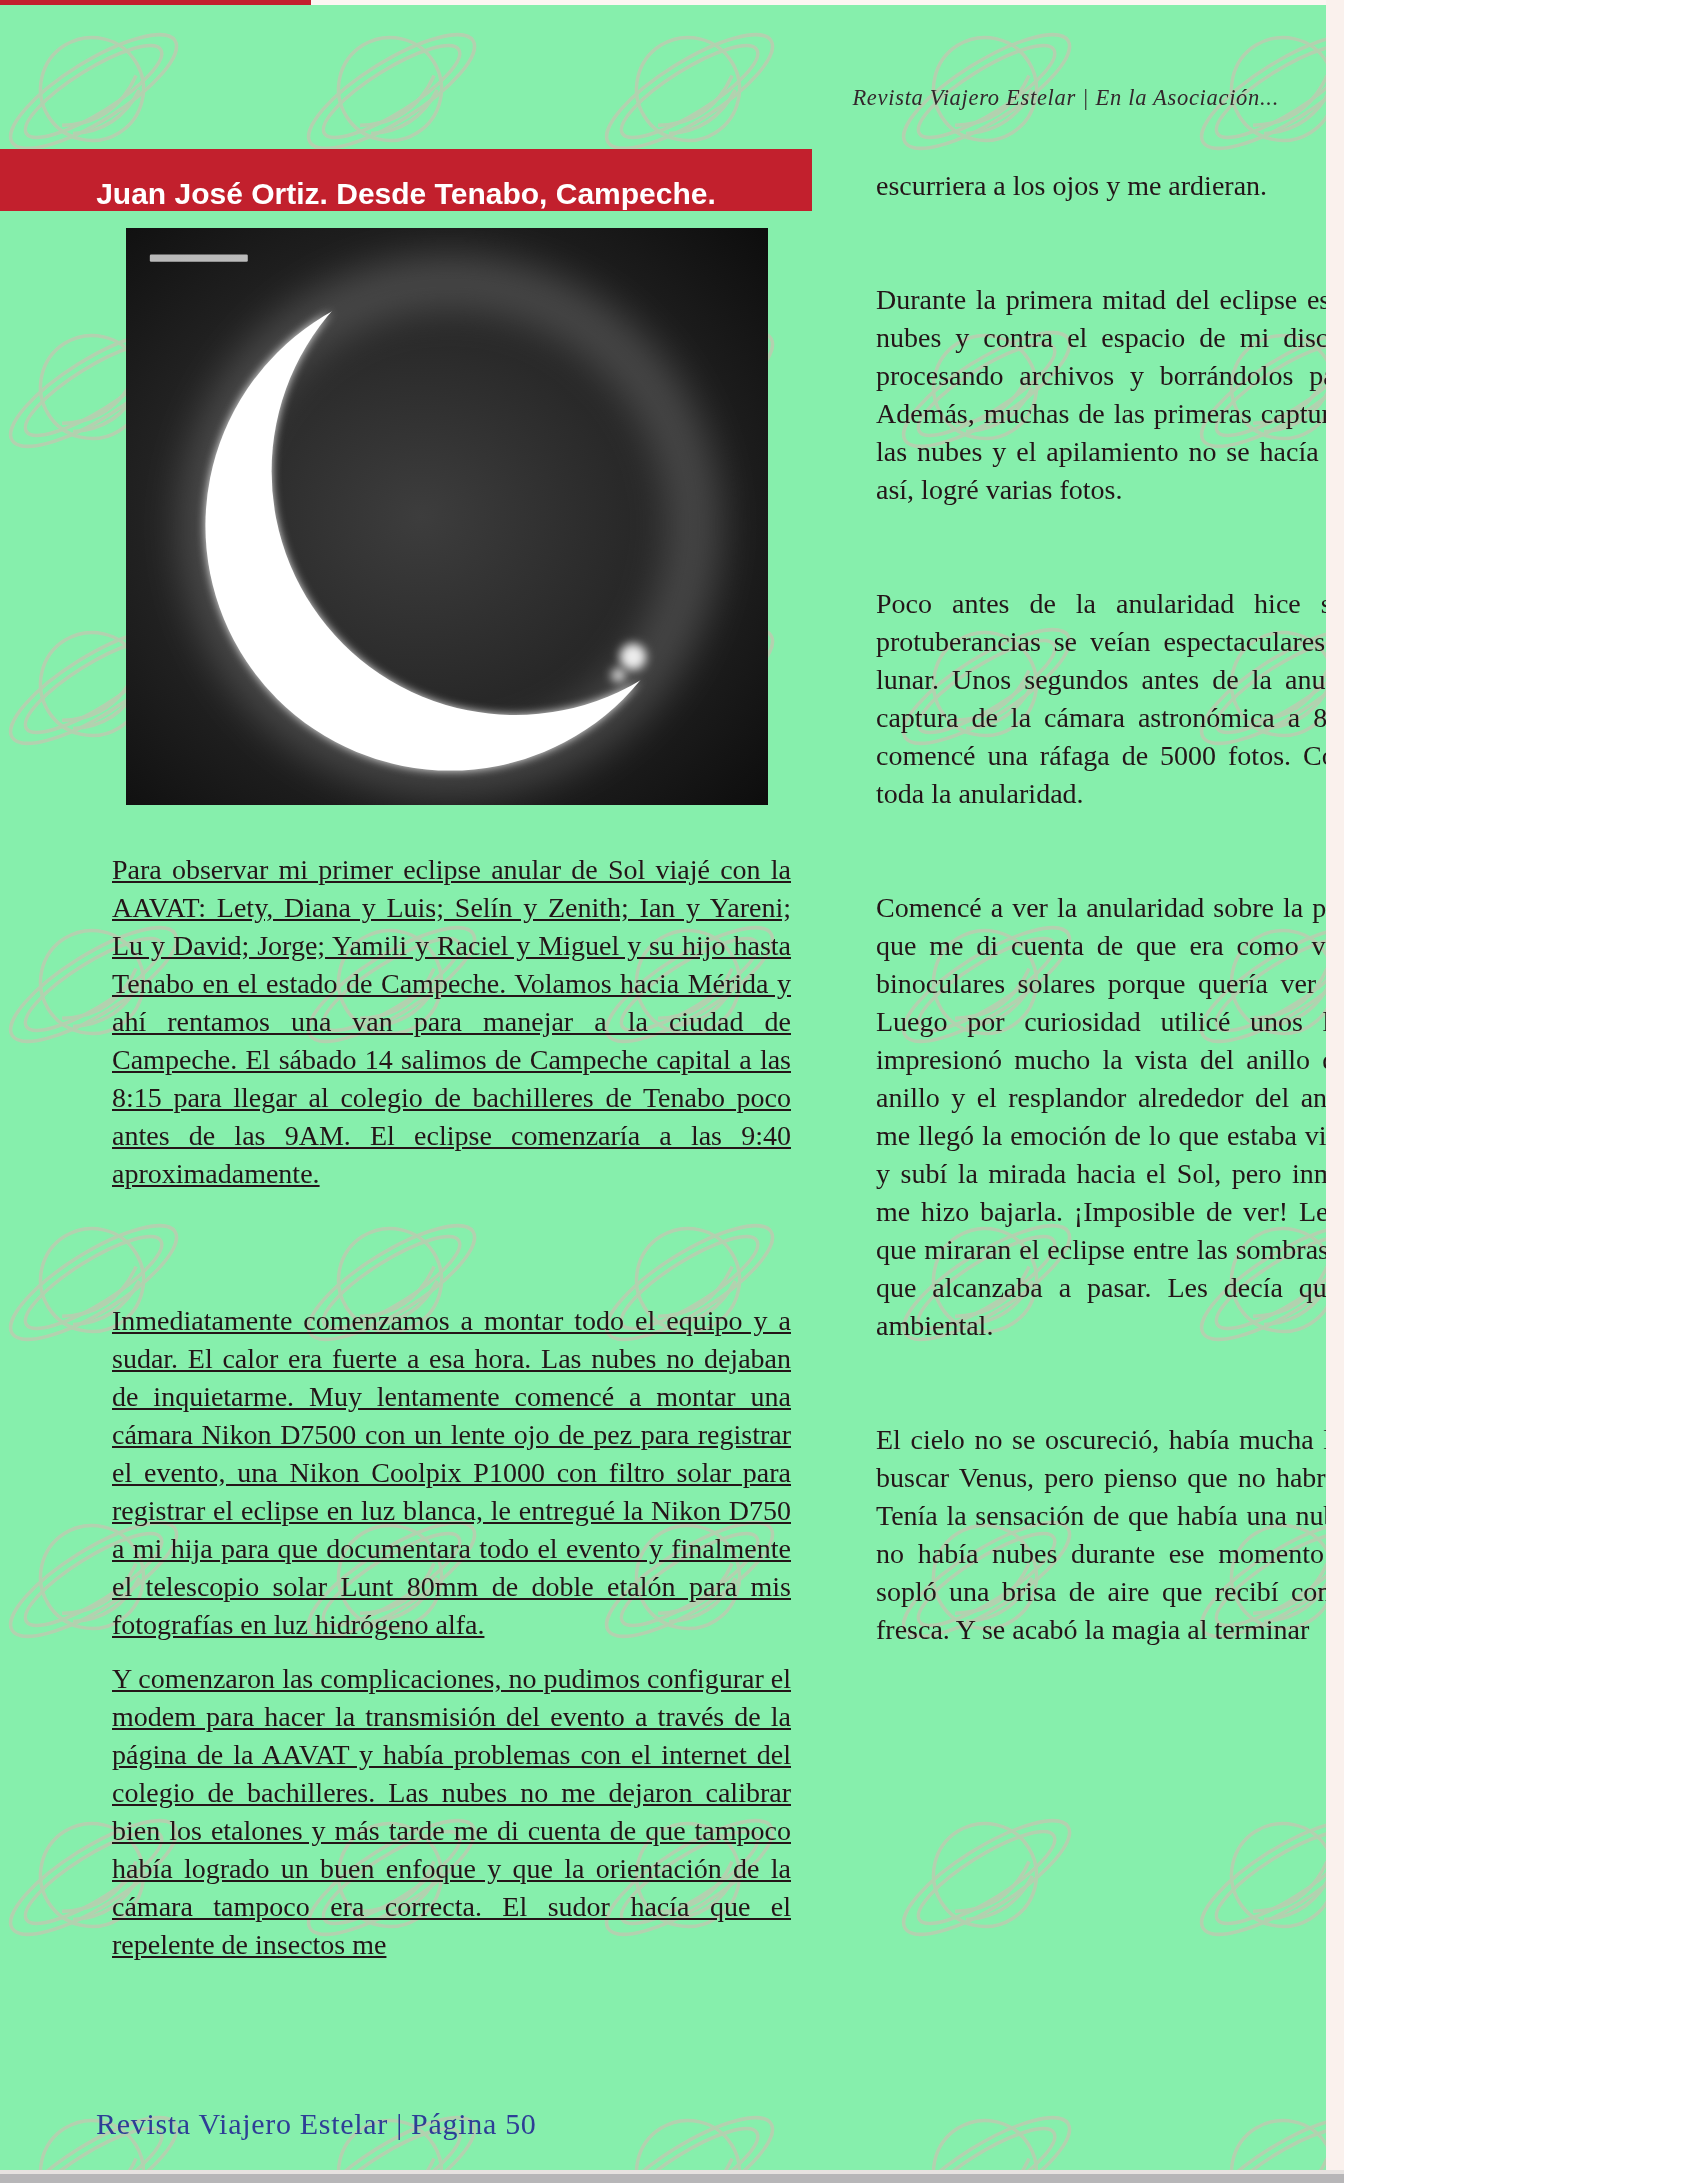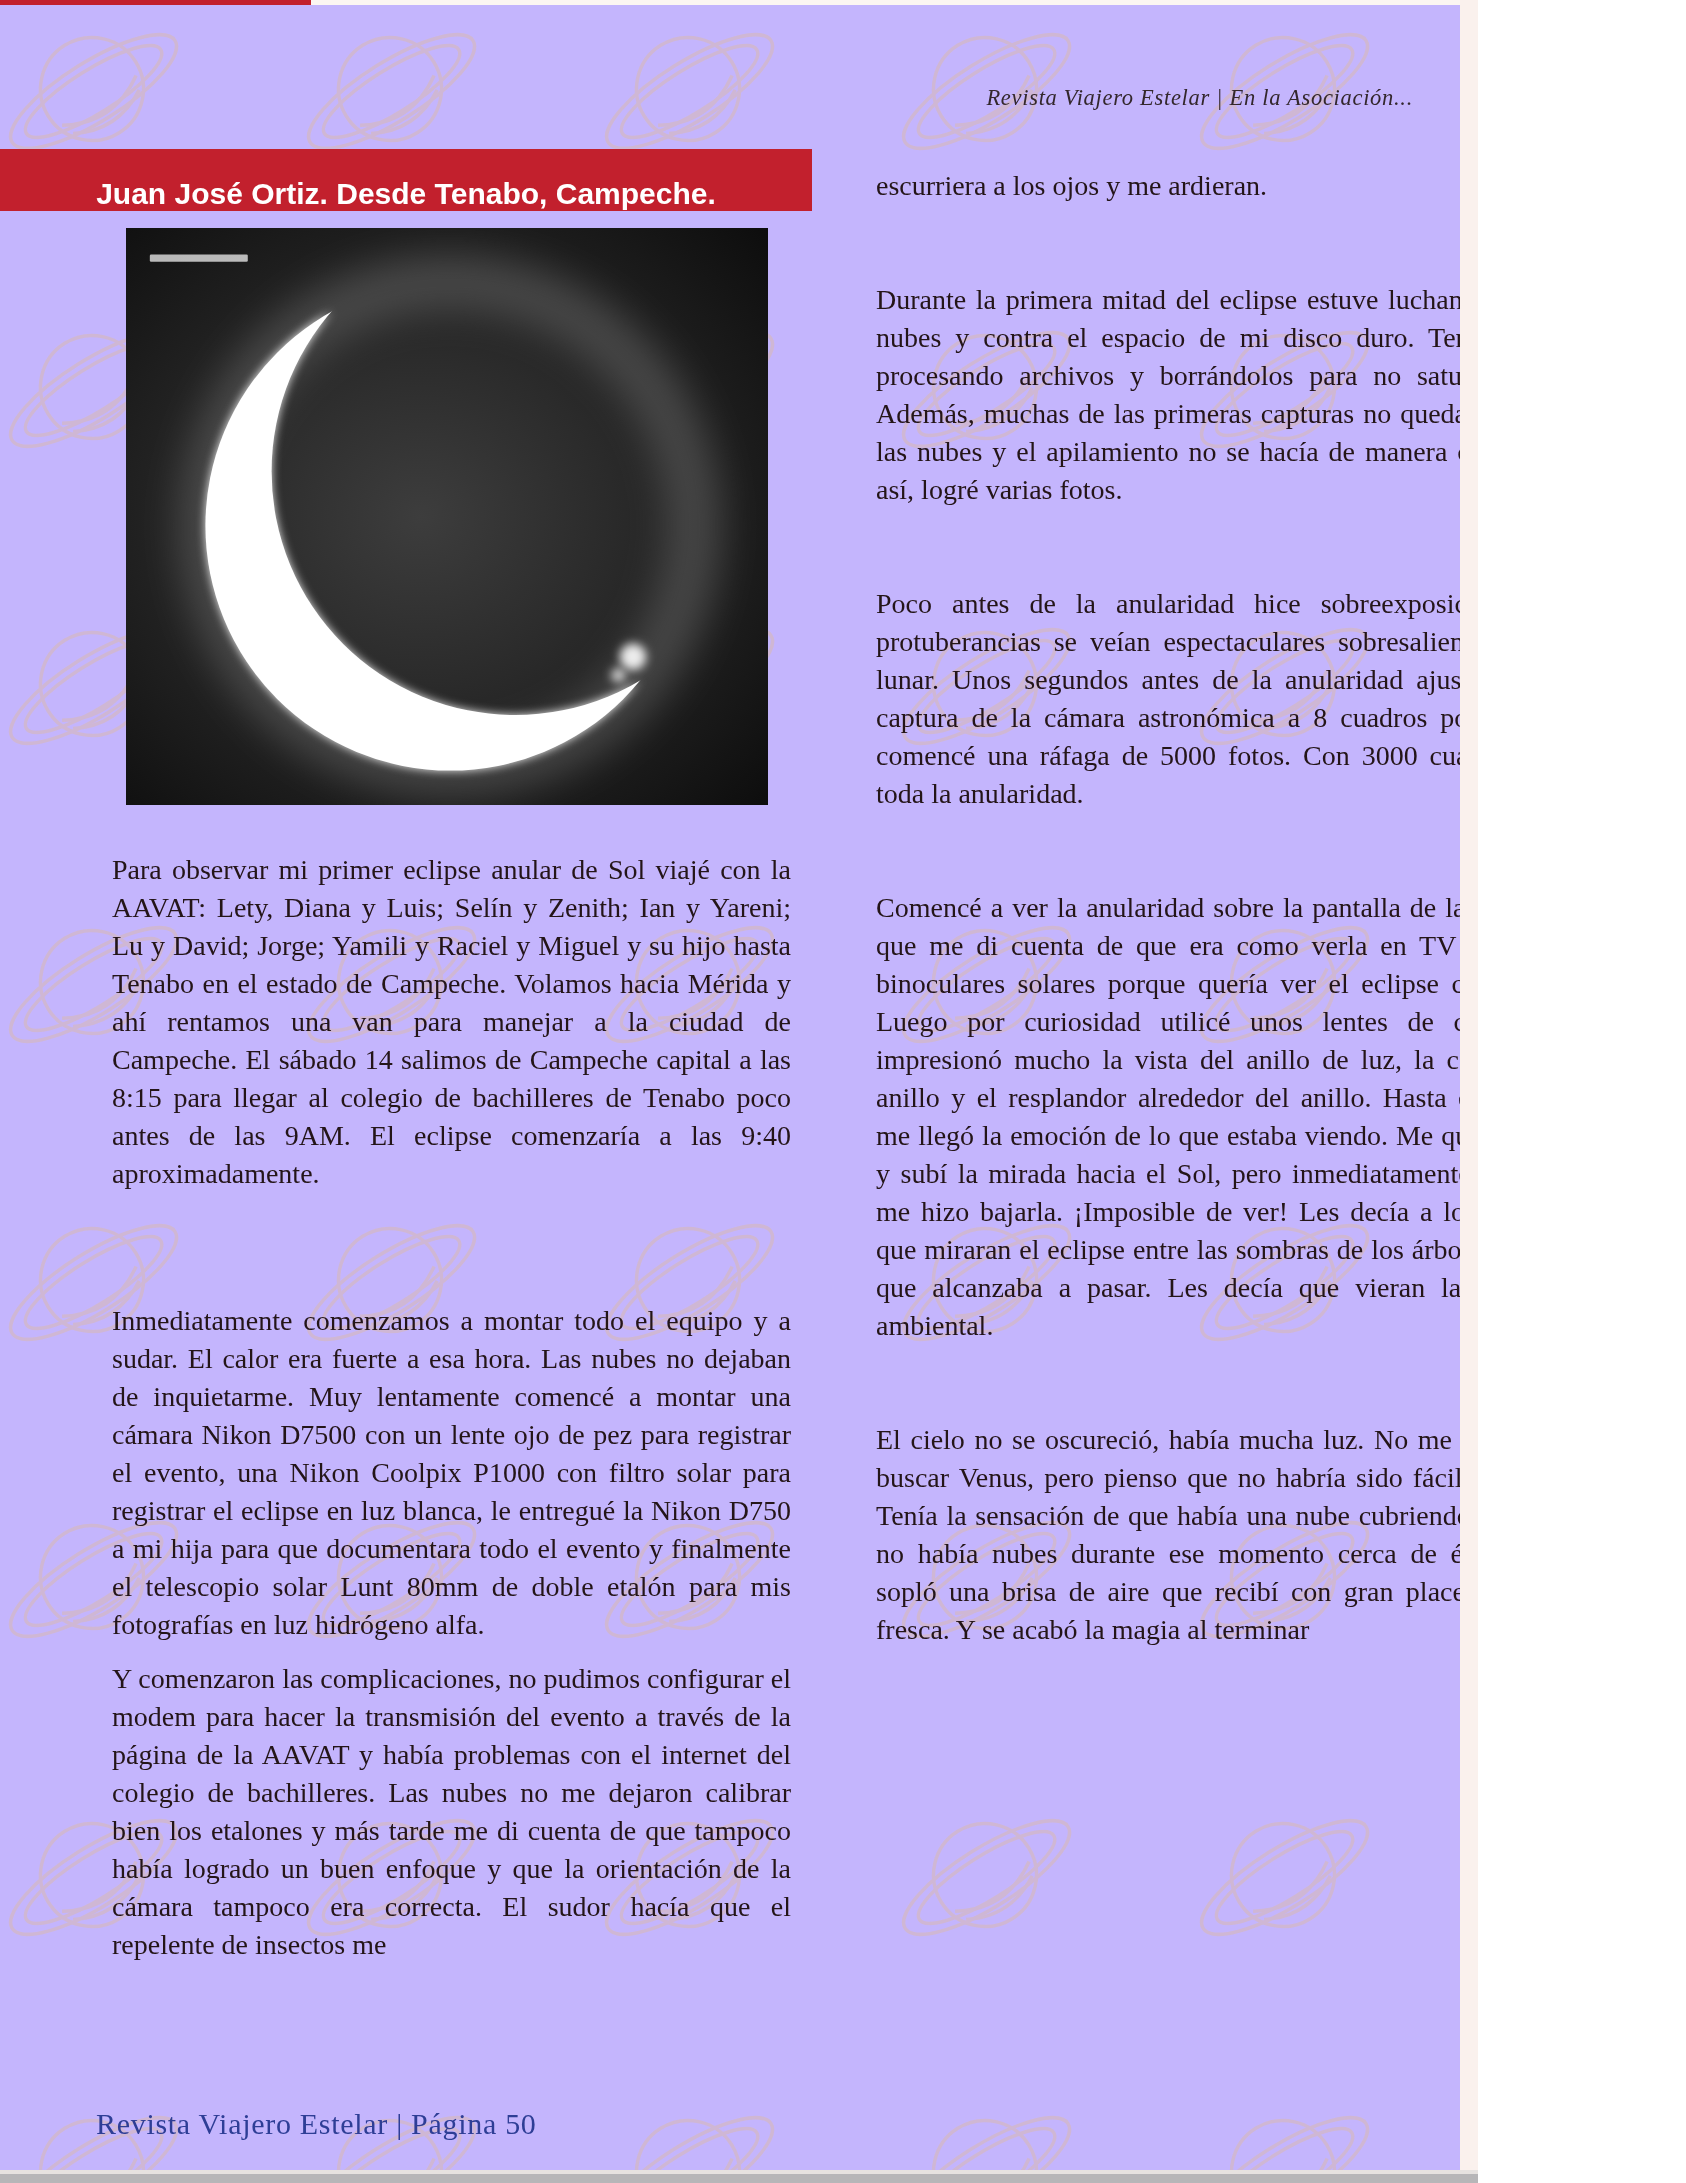--- a/index.html
+++ b/index.html
@@ -1,18 +1,18 @@
 <!DOCTYPE html>
 <html style="font-size:10.6px"><head>
 <meta charset="utf-8">
 <style>
   html,body{margin:0;padding:0;}
   .page{
-    position:relative; width:1478px; height:2183px;
-    background:#c4b5fd; overflow:hidden;
+    position:relative; width:1344px; height:2183px;
+    background:#86efac; overflow:hidden;
     font-family:"Liberation Serif", serif;
   }
   
   #wm-layer{position:absolute; inset:0; z-index:0; pointer-events:none;}
   .saturn{position:absolute; width:198px; height:198px; color:#d9bab3; opacity:.55;}
   
   .top-strip{position:absolute; left:0; top:0; width:100%; height:4.6px; background:#fcf6f2; z-index:3;}
   .top-red-sliver{position:absolute; left:0; top:0; width:311px; height:4.6px; background:#c2202d; z-index:4;}
   .right-edge-strip{position:absolute; right:0; top:0; width:18.5px; height:100%; background:#faf1ed; z-index:3;}
   .bottom-gray-bar{position:absolute; left:0; bottom:0; width:100%; height:9.3px; background:#b7b6b8; z-index:4;}
@@ -30,21 +30,21 @@
   }
   .eclipse-photo{
     position:absolute; left:126px; top:228px; width:642px; height:577px; z-index:2;
     display:block;
   }
   .column{
     position:absolute; z-index:2; color:#241518;
     font-size:28px; line-height:38px; text-align:justify;
   }
   .column .para{margin:16px; padding:0;}
-  #left-col{left:96px; top:835px; width:711px;}
+  #left-col{left:96px; top:835px; width:711px;text-decoration:underline;}
   #left-col .block + .block{margin-top:109px;}
   #right-col{left:860px; top:151px; width:767px;}
   #right-col .block + .block{margin-top:76px;}
   .page-footer{
     position:absolute; left:96px; top:2107px; z-index:2;
     color:#2e3e96; font-size:30px; letter-spacing:0.7px;
   }
 </style>
 </head>
 <body>

